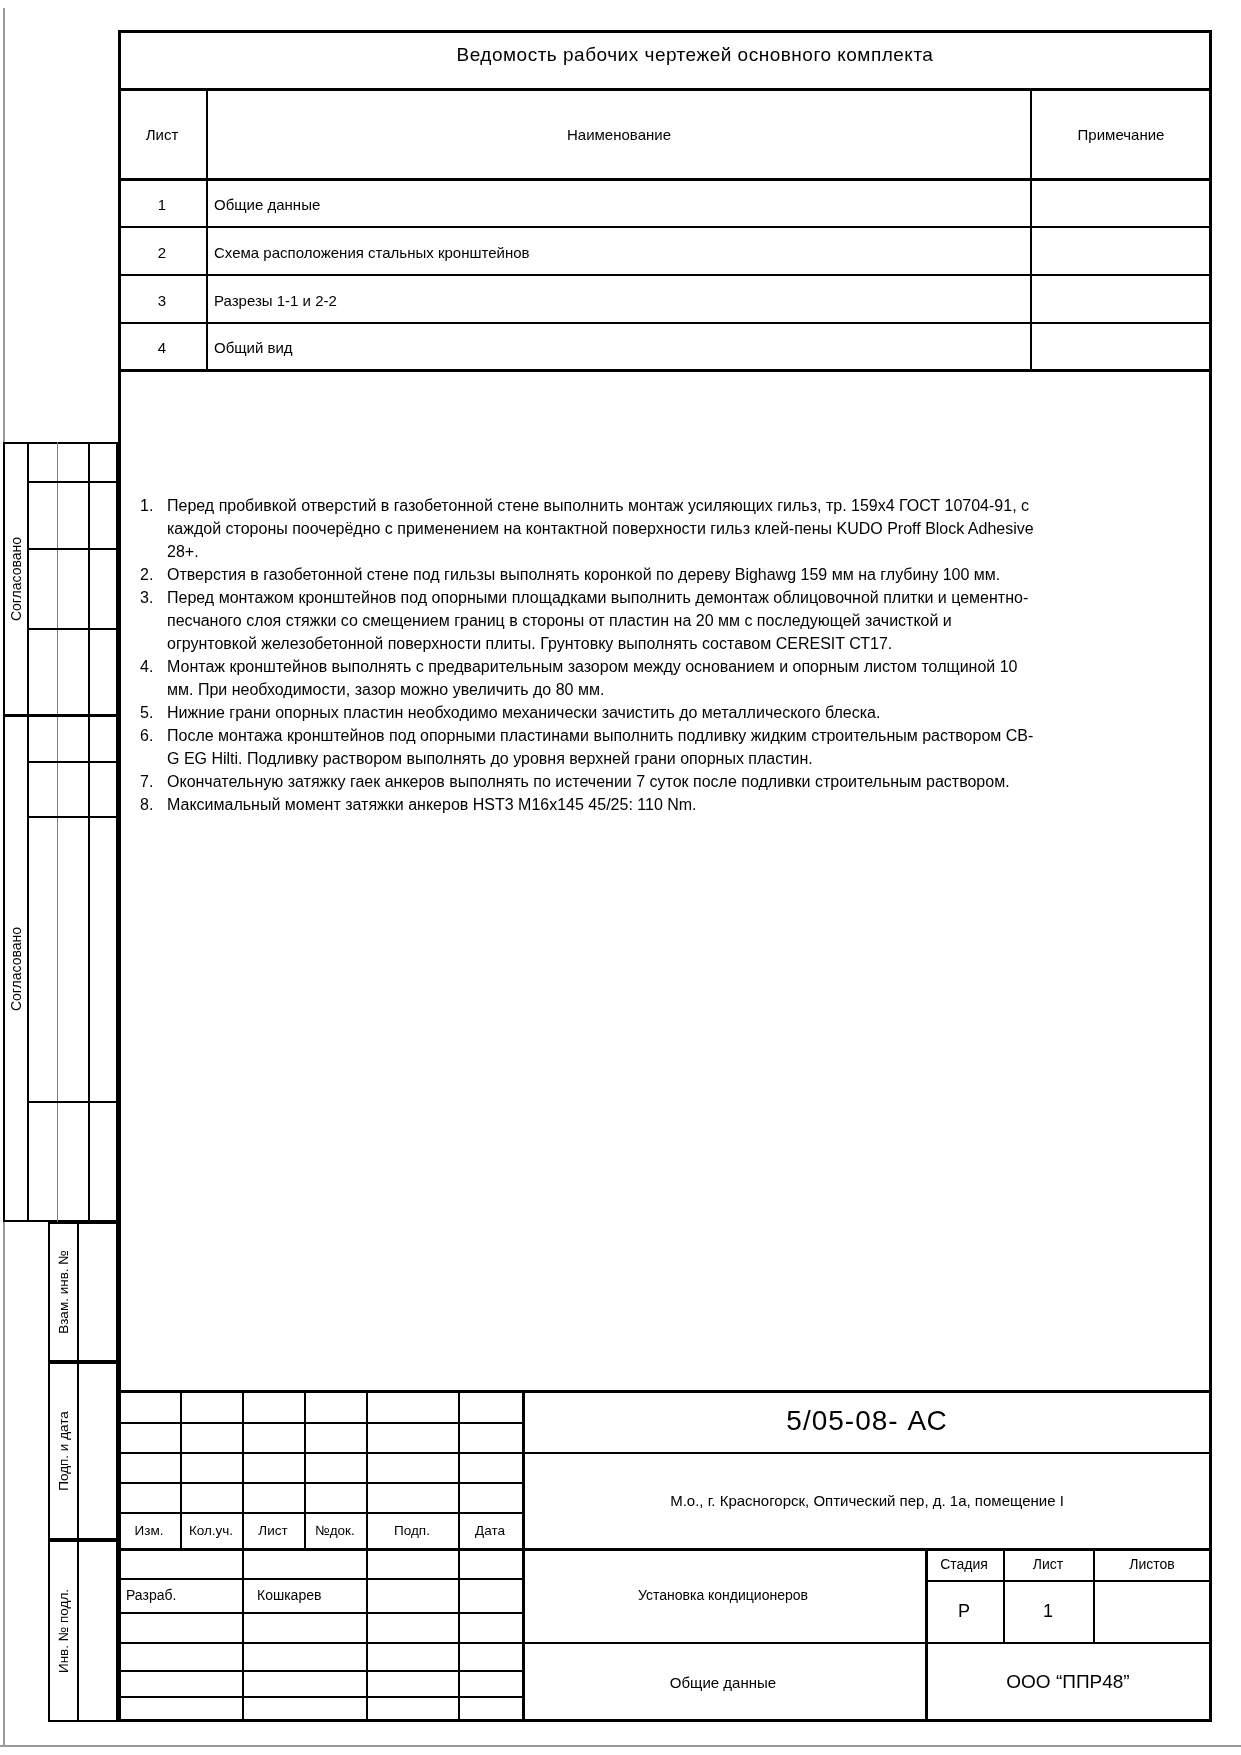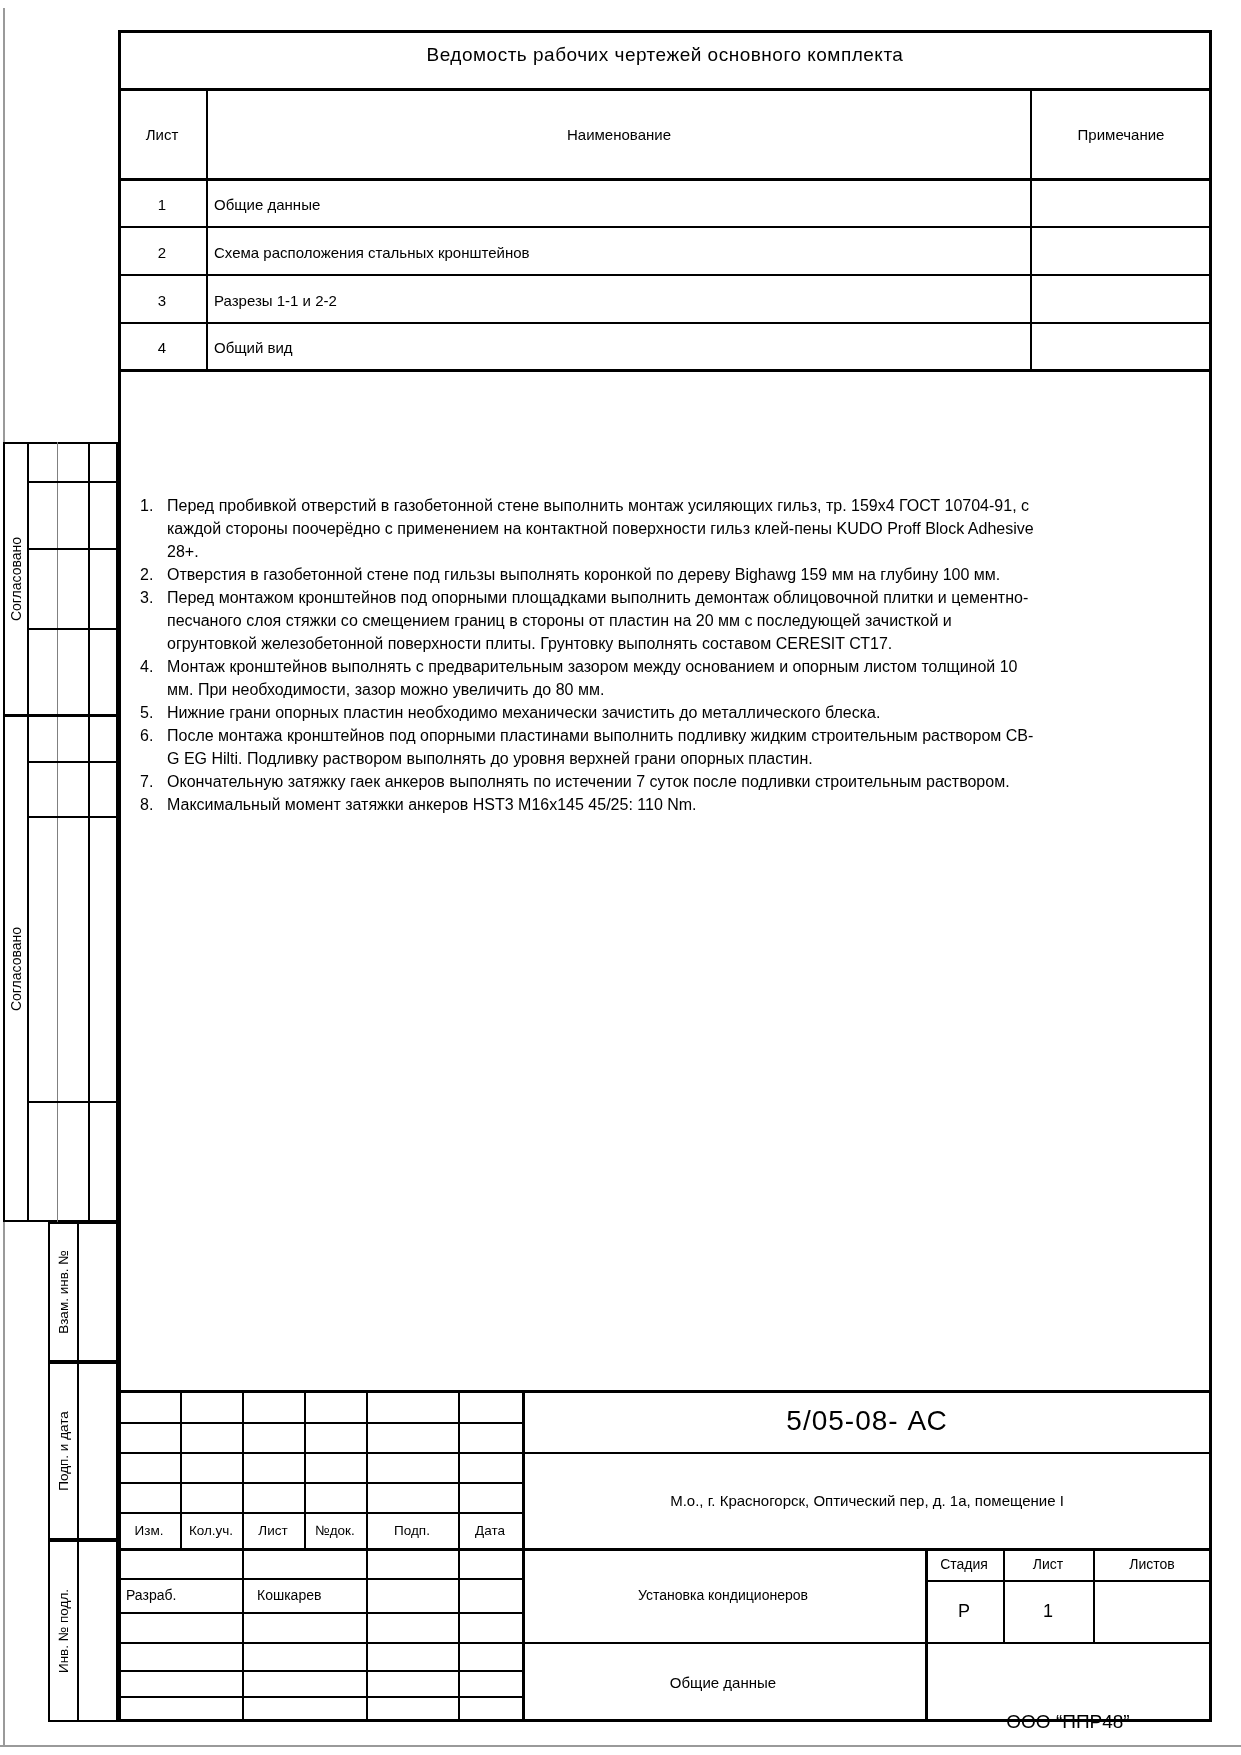--- a/index.html
+++ b/index.html
@@ -7,21 +7,21 @@
         font-family:"Liberation Sans",sans-serif;color:#000;overflow:hidden;}
   .hline,.vline{position:absolute;background:#000;}
   .gray{background:#9a9a9a;}
   .box{position:absolute;border:2px solid #000;box-sizing:border-box;}
   .box3{position:absolute;border:3px solid #000;box-sizing:border-box;}
   .lbl{position:absolute;transform:translate(-50%,-50%);white-space:nowrap;}
   .lbl-l{position:absolute;transform:translateY(-50%);white-space:nowrap;}
   .rot{position:absolute;transform:translate(-50%,-50%) rotate(-90deg);white-space:nowrap;}
   .f13{font-size:13.5px;} .f14{font-size:14px;} .f15{font-size:15px;} .f18{font-size:18px;} .f19{font-size:19px;} .f20{font-size:28px;letter-spacing:1px;}
   .reg-title{position:absolute;left:118px;top:44px;width:1094px;text-align:center;
-             font-size:19px;letter-spacing:.5px;}
+             font-size:19px;letter-spacing:.5px;padding-left:30px;}
   .notes-title{position:absolute;left:118px;top:441px;width:1094px;text-align:center;
                font-size:18px;letter-spacing:.5px;}
   .notes{position:absolute;left:140px;top:494px;width:905px;font-size:16px;line-height:23px;}
   .note-item{display:flex;}
   .note-num{flex:0 0 27px;}
   .note-text{flex:1;}
 </style>
 </head>
 <body>
 
@@ -154,15 +154,15 @@
   <div class="lbl f15" style="left:867px;top:1500px;">М.о., г. Красногорск, Оптический пер, д. 1а, помещение I</div>
   <div class="lbl f14" style="left:723px;top:1595px;">Установка кондиционеров</div>
   <div class="lbl f15" style="left:723px;top:1682px;">Общие данные</div>
 
   <div class="lbl f14" style="left:964px;top:1564px;">Стадия</div>
   <div class="lbl f14" style="left:1048px;top:1564px;">Лист</div>
   <div class="lbl f14" style="left:1152px;top:1564px;">Листов</div>
   <div class="lbl f18" style="left:964px;top:1611px;">Р</div>
   <div class="lbl f18" style="left:1048px;top:1611px;">1</div>
   <div class="lbl f18" style="left:1152px;top:1611px;"></div>
-  <div class="lbl f19" style="left:1068px;top:1682px;margin-top:40px;">ООО “ППР48”</div>
+  <div class="lbl f19" style="left:1068px;top:1682px;">ООО “ППР48”</div>
 
 </div>
 
 </body></html>

